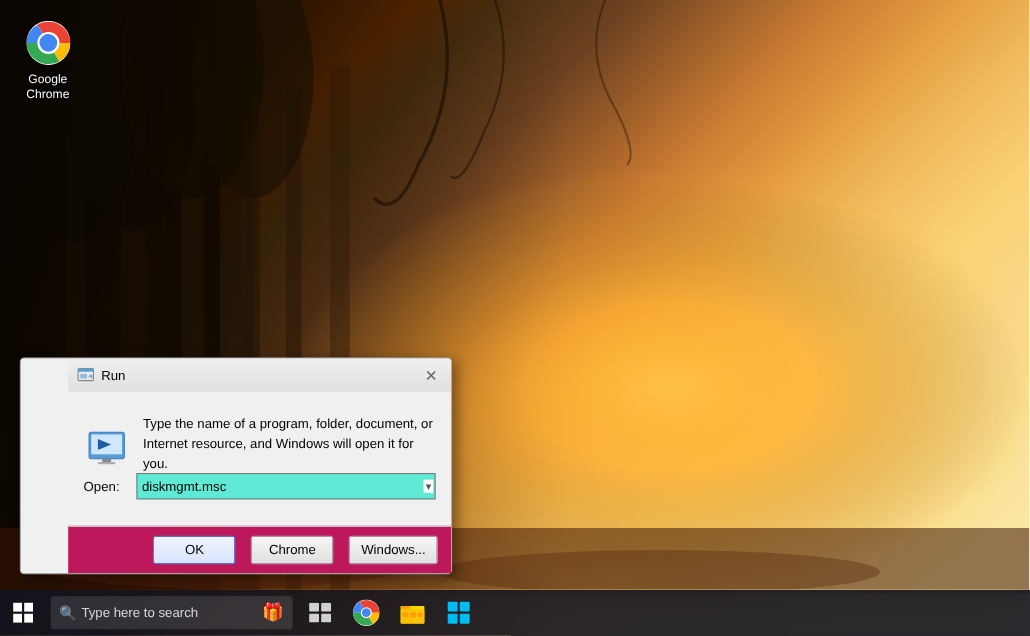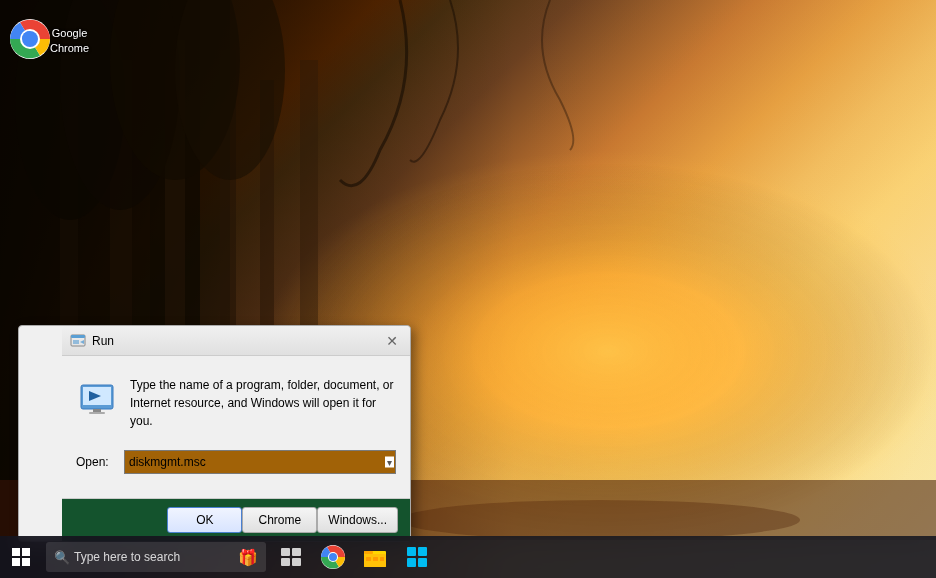--- a/index.html
+++ b/index.html
@@ -46,21 +46,21 @@
         radial-gradient(ellipse at 65% 60%, rgba(255, 180, 50, 0.8) 0%, transparent 40%),
         radial-gradient(ellipse at 70% 70%, rgba(255, 200, 80, 0.6) 0%, transparent 30%),
         linear-gradient(to right, rgba(10,5,0,0.85) 0%, rgba(30,15,0,0.5) 25%, transparent 55%, rgba(200,150,80,0.1) 100%);
       pointer-events: none;
     }
 
     
     .desktop-icon {
       position: absolute;
       display: flex;
-      flex-direction: row;
+      flex-direction: column;
       align-items: center;
       width: 75px;
       cursor: pointer;
       padding: 4px;
       border-radius: 4px;
     }
     .desktop-icon .icon-img {
       width: 45px;
       height: 45px;
       display: flex;
@@ -128,22 +128,22 @@
       color: #666;
       border-radius: 2px;
     }
 
     .dialog-body {
       padding: 16px 14px 12px 14px;
     }
 
     .dialog-info-row {
       display: flex;
-      align-items: center;
-      margin-bottom: 20px;
+      align-items: flex-end;
+      margin-bottom: 0;
     }
 
     .dialog-run-icon {
       width: 42px;
       height: 42px;
       margin-right: 12px;
       flex-shrink: 0;
       display: flex;
       align-items: center;
       justify-content: center;
@@ -172,21 +172,21 @@
 
     .dialog-input-wrapper {
       flex: 1;
       position: relative;
     }
 
     .dialog-input-wrapper select {
       width: 100%;
       height: 24px;
       border: 1px solid #7a7a7a;
-      background: #a16207;
+      background: #5eead4;
       font-size: 12px;
       padding: 2px 4px;
       outline: none;
       appearance: none;
       -webkit-appearance: none;
       cursor: pointer;
     }
 
     .dropdown-arrow {
       position: absolute;
@@ -196,22 +196,22 @@
       pointer-events: none;
       font-size: 10px;
       color: #555;
       background: white;
       padding: 0 2px;
     }
 
     .dialog-buttons {
       display: flex;
       justify-content: flex-end;
-      gap: 0;
-      background: #14532d;
+      gap: 14px;
+      background: #be185d;
       margin: 0 -14px -12px -14px;
       padding: 8px 12px;
       border-top: 1px solid #ccc;
     }
 
     .dialog-btn {
       min-width: 75px;
       height: 26px;
       border: 1px solid #aaa;
       background: linear-gradient(to bottom, #f5f5f5, #e0e0e0);

